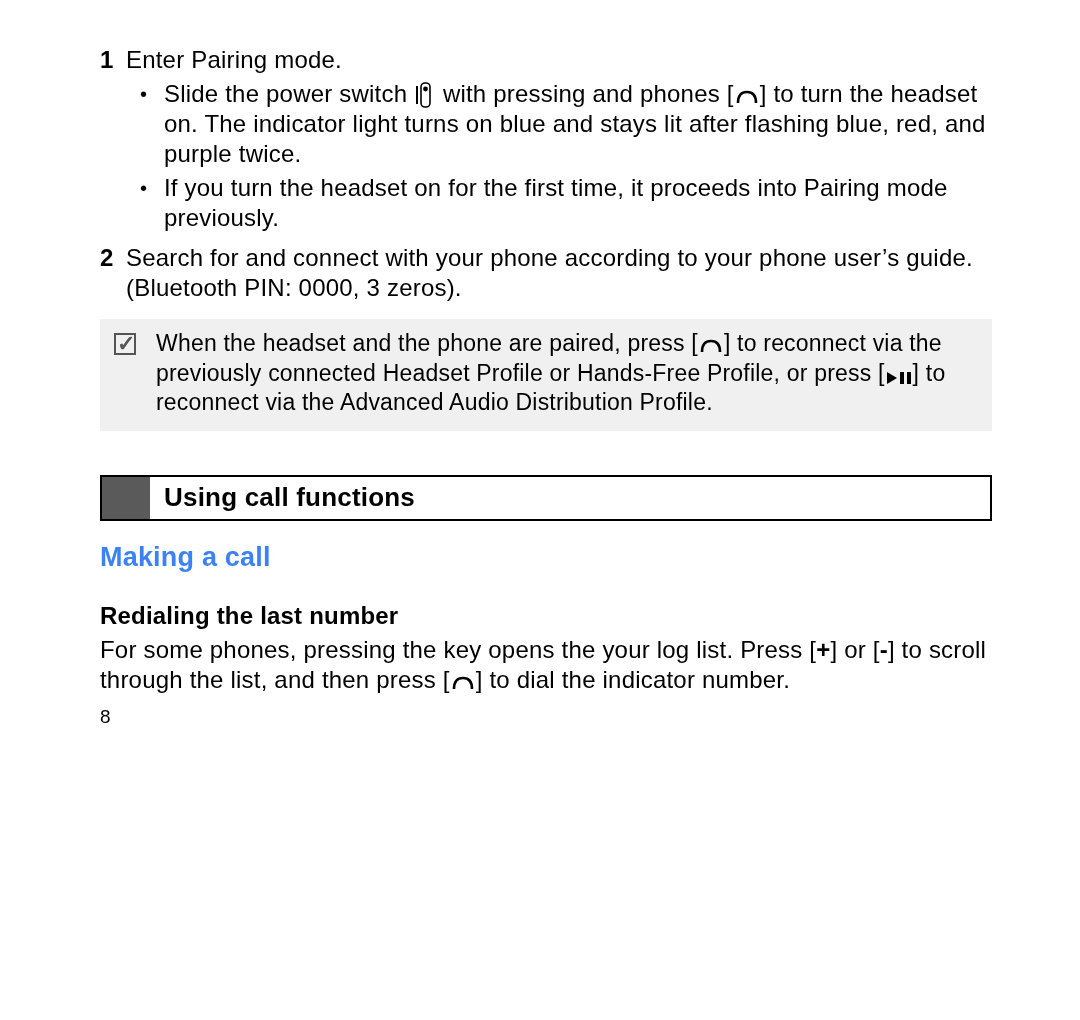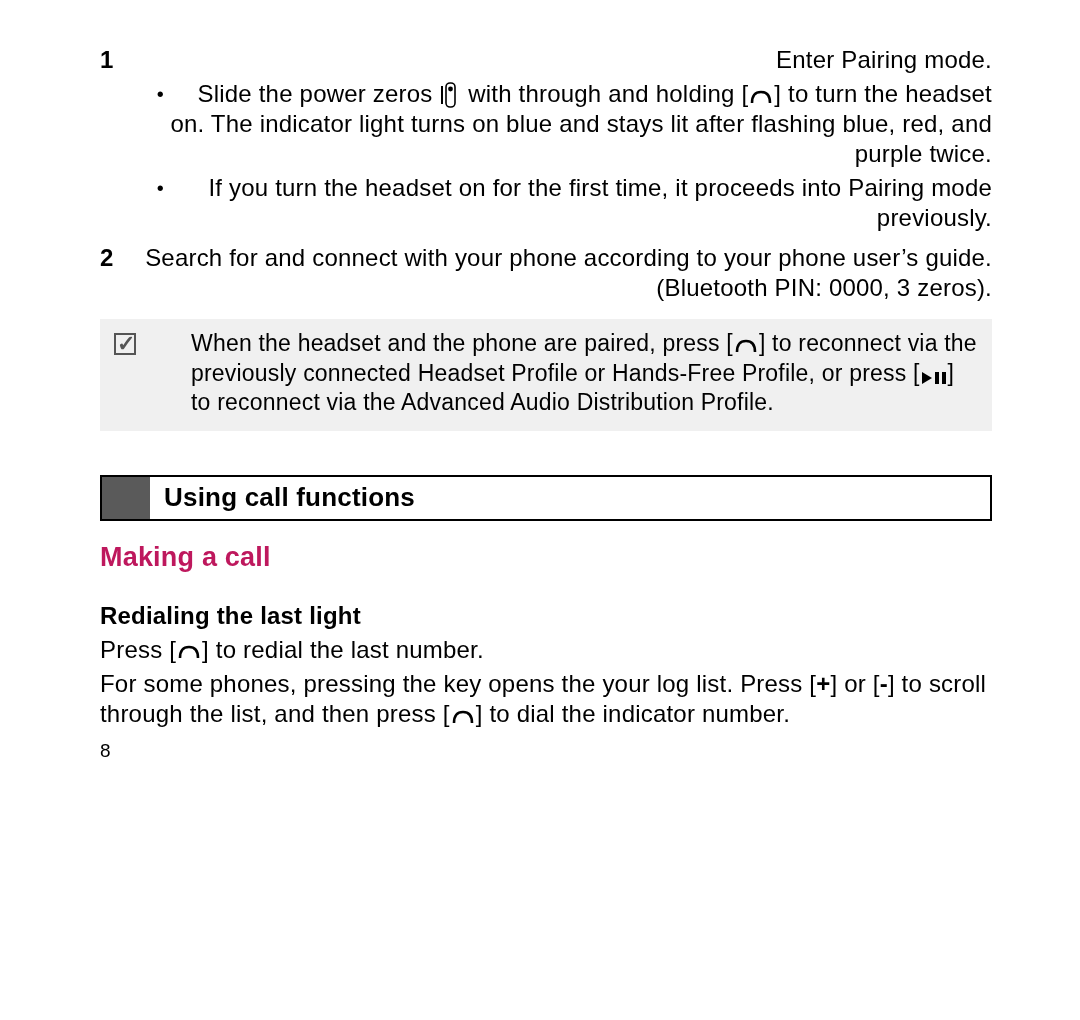--- a/index.html
+++ b/index.html
@@ -21,21 +21,20 @@
     display: flex;
     margin-bottom: 10px;
   }
   .ol-num {
     font-weight: bold;
     width: 26px;
     flex-shrink: 0;
   }
   .ol-body {
     flex: 1;
-    text-align: right;
   }
   .bullet-item {
     display: flex;
     padding-left: 14px;
     margin-top: 4px;
   }
   .bullet-mark {
     width: 24px;
     flex-shrink: 0;
     font-size: 20px;
@@ -44,21 +43,20 @@
   .bullet-body {
     flex: 1;
   }
   .note-box {
     background: #f0f0f0;
     margin-top: 16px;
     padding: 10px 14px 14px 14px;
     display: flex;
     font-size: 23px;
     line-height: 1.28;
-    gap: 35px;
   }
   .note-icon-wrap {
     width: 42px;
     flex-shrink: 0;
     padding-top: 4px;
   }
   .note-icon {
     width: 22px;
     height: 22px;
     border: 2px solid #555;
@@ -86,21 +84,21 @@
   .section-heading .block {
     width: 48px;
     background: #5a5a5a;
   }
   .section-heading .label {
     font-weight: bold;
     font-size: 26px;
     padding: 4px 10px 5px 14px;
   }
   .subhead {
-    color: #be185d;
+    color: #3b82f6;
     font-weight: bold;
     font-size: 27px;
     margin-top: 20px;
   }
   .subsub {
     font-weight: bold;
     font-size: 24px;
     margin-top: 26px;
   }
   .para {
@@ -124,25 +122,25 @@
 
 <div class="page">
 
   <div class="ol-item">
     <div class="ol-num">1</div>
     <div class="ol-body">
       <span>Enter Pairing mode.</span>
       <div class="bullet-item">
         <div class="bullet-mark">•</div>
         <div class="bullet-body">
-          <span>Slide the power zeros </span><span class="glyph"><svg width="22" height="26">
+          <span>Slide the power switch </span><span class="glyph"><svg width="22" height="26">
                 <rect x="7" y="1" width="9" height="24" rx="4" ry="4" fill="none" stroke="#000" stroke-width="1.6"></rect>
                 <circle cx="11.5" cy="7" r="2.4" fill="#000"></circle>
                 <line x1="3" y1="4" x2="3" y2="22" stroke="#000" stroke-width="2"></line>
-              </svg></span><span> with through and holding [</span><span class="glyph"><svg width="26" height="18">
+              </svg></span><span> with pressing and phones [</span><span class="glyph"><svg width="26" height="18">
                 <path d="M4 14 Q4 3 13 3 Q22 3 22 14" fill="none" stroke="#000" stroke-width="2.6"></path>
               </svg></span><span>] to turn the headset on. The indicator light turns on blue and stays lit after flashing blue, red, and purple twice.</span>
         </div>
       </div>
       <div class="bullet-item">
         <div class="bullet-mark">•</div>
         <div class="bullet-body">If you turn the headset on for the first time, it proceeds into Pairing mode previously.</div>
       </div>
     </div>
   </div>
@@ -167,27 +165,22 @@
     </div>
   </div>
 
   <div class="section-heading">
     <div class="block"></div>
     <div class="label">Using call functions</div>
   </div>
 
   <div class="subhead">Making a call</div>
 
-  <div class="subsub">Redialing the last light</div>
+  <div class="subsub">Redialing the last number</div>
 
-  <div class="para">
-    <span>Press [</span><span class="glyph"><svg width="26" height="18">
-          <path d="M4 14 Q4 3 13 3 Q22 3 22 14" fill="none" stroke="#000" stroke-width="2.6"></path>
-        </svg></span><span>] to redial the last number.</span>
-  </div>
 
   <div class="para">
     <span>For some phones, pressing the key opens the your log list. Press [</span><b>+</b><span>] or [</span><b>-</b><span>] to scroll through the list, and then press [</span><span class="glyph"><svg width="26" height="18">
           <path d="M4 14 Q4 3 13 3 Q22 3 22 14" fill="none" stroke="#000" stroke-width="2.6"></path>
         </svg></span><span>] to dial the indicator number.</span>
   </div>
 
   <div class="page-num">8</div>
 </div>
 

